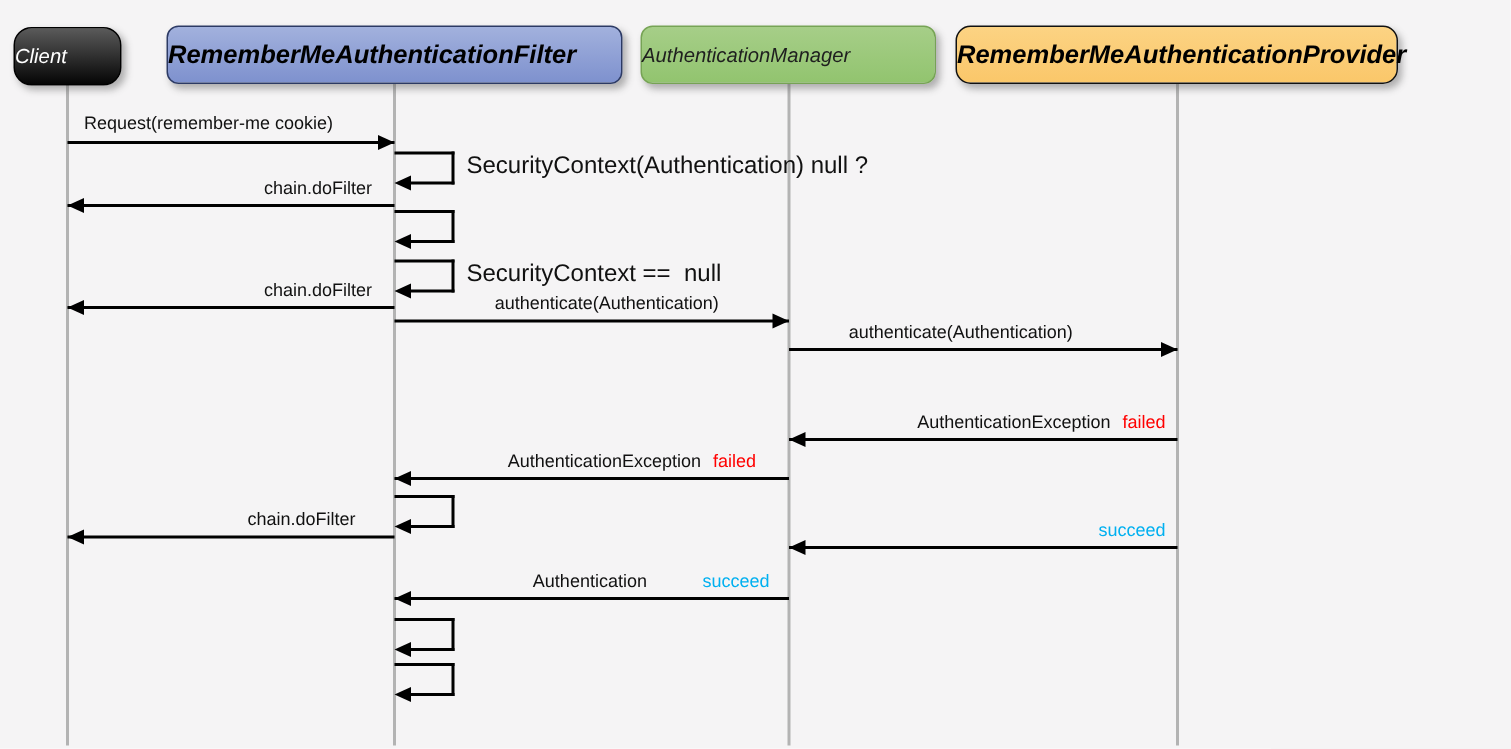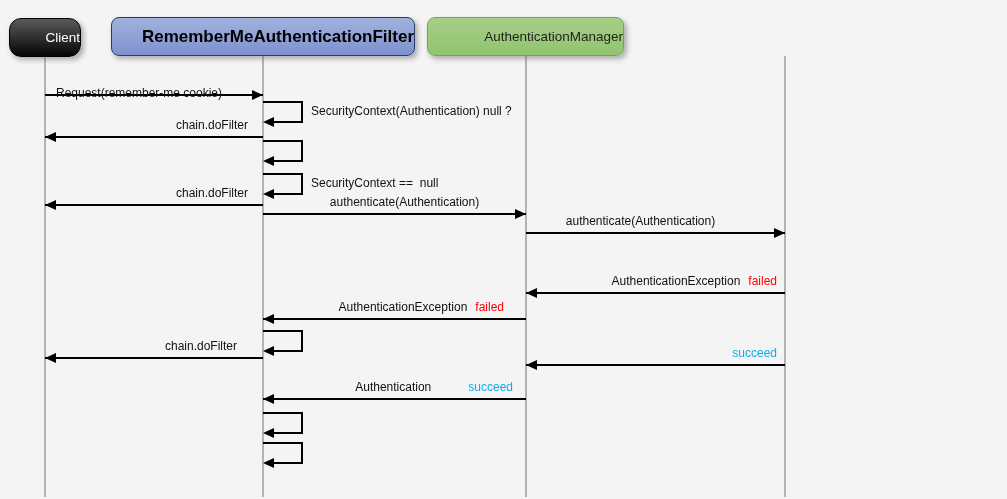--- a/index.html
+++ b/index.html
@@ -3,60 +3,64 @@
 <meta charset="utf-8">
 <style>
   * { margin:0; padding:0; box-sizing:border-box; }
   html,body { width:1007px; height:499px; }
   body { font-family:"Liberation Sans", sans-serif; }
   #stage { position:relative; width:1007px; height:499px; overflow:hidden; }
 
   .lifeline { position:absolute; width:1.5px; }
 
   .pbox {
-    position:absolute; display:flex; align-items:center; justify-content:flex-end;
+    position:absolute; display:flex; align-items:center; justify-content:flex-start;
     border:1.5px solid #000; box-shadow:2.5px 3px 5px rgba(90,90,90,0.45);
     font-size:13.5px;
+    font-style:italic;
   }
   .pbox.bold { font-weight:bold; font-size:17px; }
   .plabel { white-space:nowrap; }
 
   .hline { position:absolute; height:2px; background:#000; }
   .vline { position:absolute; width:2px; background:#000; }
 
   .ah { position:absolute; width:0; height:0;
         border-top:5px solid transparent; border-bottom:5px solid transparent; }
   .ah.right { border-left:11px solid #000; }
   .ah.left  { border-right:11px solid #000; }
 
   .mlabel { position:absolute; display:flex; align-items:flex-end; height:17px;
             font-size:12px; color:#111; white-space:pre; line-height:15px; }
-  .slabel { position:absolute; font-size:12px; color:#111; white-space:pre;
+  .slabel { position:absolute; font-size:16px; color:#111; white-space:pre;
             line-height:16px; height:16px; }
 </style>
 </head>
 <body>
 
 <div id="stage" style="background: rgb(245, 244, 245);">
     <div class="lifeline" style="left: 44.25px; top: 56px; height: 441px; background: rgb(179, 179, 179);"></div>
     <div class="pbox" style="left: 9px; top: 18px; width: 72px; height: 39px; background: linear-gradient(rgb(90, 90, 90), rgb(5, 5, 5)); border-color: rgb(0, 0, 0); color: rgb(255, 255, 255); border-radius: 12px;">
       <span class="plabel">Client</span>
     </div>
     <div class="lifeline" style="left: 262.25px; top: 56px; height: 441px; background: rgb(179, 179, 179);"></div>
     <div class="pbox bold" style="left: 111px; top: 17px; width: 304px; height: 39px; background: linear-gradient(rgb(162, 177, 221), rgb(126, 145, 206)); border-color: rgb(44, 58, 100); color: rgb(0, 0, 0); border-radius: 8px;">
       <span class="plabel">RememberMeAuthenticationFilter</span>
     </div>
     <div class="lifeline" style="left: 525.25px; top: 56px; height: 441px; background: rgb(179, 179, 179);"></div>
     <div class="pbox" style="left: 427px; top: 17px; width: 197px; height: 39px; background: linear-gradient(rgb(166, 206, 136), rgb(146, 196, 111)); border-color: rgb(118, 163, 85); color: rgb(31, 31, 31); border-radius: 8px;">
       <span class="plabel">AuthenticationManager</span>
     </div>
     <div class="lifeline" style="left: 784.25px; top: 56px; height: 441px; background: rgb(179, 179, 179);"></div>
+    <div class="pbox bold" style="left: 637px; top: 17px; width: 295px; height: 39px; background: linear-gradient(rgb(252, 211, 131), rgb(250, 199, 106)); border-color: rgb(17, 17, 17); color: rgb(0, 0, 0); border-radius: 10px;">
+      <span class="plabel">RememberMeAuthenticationProvider</span>
+    </div>
     <div class="hline" style="left: 45px; top: 94px; width: 218px; background: rgb(0, 0, 0);"></div>
     <div class="ah right" style="left: 252px; top: 90px; border-left-color: rgb(0, 0, 0);"></div>
-    <div class="mlabel" style="left: 45px; top: 84px; width: 218px; justify-content: center; padding-right: 30px; padding-left: 0px;"><span>Request(remember-me cookie)</span></div>
+    <div class="mlabel" style="left: 45px; top: 73px; width: 218px; justify-content: center; padding-right: 30px; padding-left: 0px;"><span>Request(remember-me cookie)</span></div>
     <div class="hline" style="left: 263px; top: 101px; width: 40px; background: rgb(0, 0, 0);"></div>
     <div class="vline" style="left: 301px; top: 101px; height: 21.5px; background: rgb(0, 0, 0);"></div>
     <div class="hline" style="left: 272px; top: 120.5px; width: 31px; background: rgb(0, 0, 0);"></div>
     <div class="ah left" style="left: 263px; top: 116.5px; border-right-color: rgb(0, 0, 0);"></div>
     <div class="slabel" style="left: 311px; top: 102.75px;"><span>SecurityContext(Authentication) null ?</span></div>
     <div class="hline" style="left: 45px; top: 136px; width: 218px; background: rgb(0, 0, 0);"></div>
     <div class="ah left" style="left: 45px; top: 132px; border-right-color: rgb(0, 0, 0);"></div>
     <div class="mlabel" style="left: 45px; top: 116px; width: 218px; justify-content: flex-end; padding-right: 15px; padding-left: 0px;"><span>chain.doFilter</span></div>
     <div class="hline" style="left: 263px; top: 140px; width: 40px; background: rgb(0, 0, 0);"></div>
     <div class="vline" style="left: 301px; top: 140px; height: 21.5px; background: rgb(0, 0, 0);"></div>

